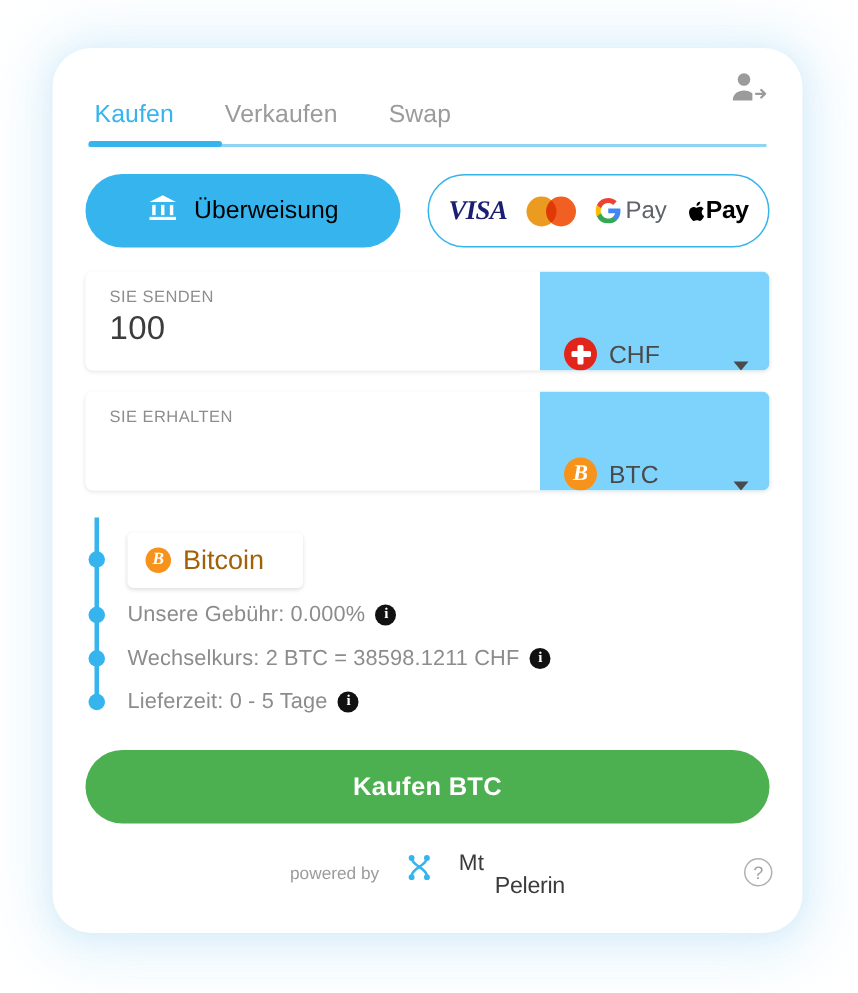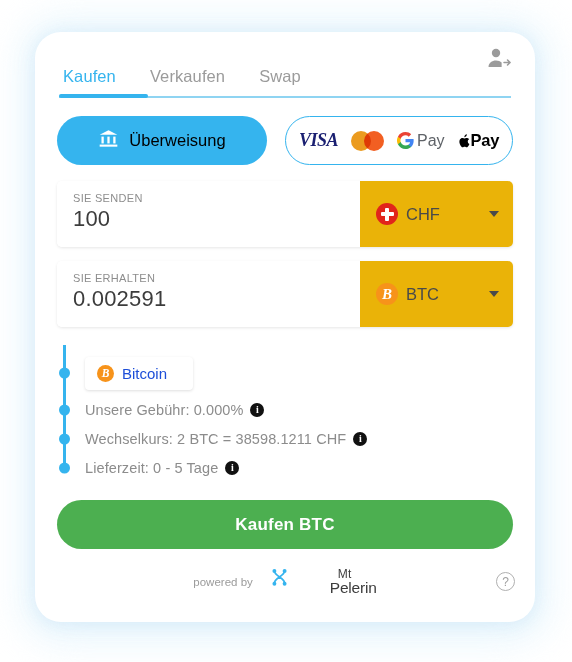--- a/index.html
+++ b/index.html
@@ -190,23 +190,23 @@
     border: none;
     outline: none;
     background: transparent;
     width: 100%;
     padding: 0;
     font-family: "Liberation Sans", sans-serif;
   }
 
   .field-right {
     width: 153px;
-    background: #eab308;
-    display: flex;
-    align-items: center;
+    background: #7dd3fc;
+    display: flex;
+    align-items: flex-end;
     padding: 0 14px 0 16px;
     cursor: pointer;
     gap: 8px;
   }
 
   .cur-code {
     font-size: 16.5px;
     color: #4a4a4a;
     flex: 1;
   }
@@ -283,21 +283,21 @@
     padding: 8px 26px 8px 12px;
     cursor: pointer;
   }
   .chip-icon {
     width: 17px; height: 17px; border-radius: 50%;
     background: #f7931a; color: #fff;
     display: flex; align-items: center; justify-content: center;
     font-family: "Liberation Serif", serif;
     font-weight: bold; font-style: italic; font-size: 11.5px;
   }
-  .chip-text { font-size: 15px; color: #1d4ed8; }
+  .chip-text { font-size: 18px; color: #a16207; }
 
   .dfee {
     margin-left: 30px;
     font-size: 14.5px;
     color: #9a9a9a;
   }
 
   .dtext {
     font-size: 14.5px;
     color: #8c8c8c;
@@ -347,21 +347,21 @@
     left: 0; right: 0;
     top: 2px;
     display: flex;
     align-items: center;
     justify-content: center;
     gap: 18px;
     cursor: pointer;
   }
   .powered-text { font-size: 11.5px; color: #9b9b9b; }
   .mp-name { display: flex; flex-direction: column; line-height: 1; }
-  .mp-mt { font-size: 12px; color: #3c3c3c; letter-spacing: .2px; margin-left: 32px; }
+  .mp-mt { font-size: 15px; color: #3c3c3c; letter-spacing: .2px; }
   .mp-pelerin { font-size: 15.5px; color: #3c3c3c; letter-spacing: -.2px; margin-left: 24px; }
 
   .help {
     position: absolute;
     right: 20px;
     top: 6px;
     width: 19px; height: 19px;
     border-radius: 50%;
     border: 1.4px solid #b0b0b0;
     color: #a0a0a0;
@@ -446,21 +446,20 @@
         <div class="field-right">
           <span class="flag-chf"></span>
           <span class="cur-code">CHF</span>
           <span class="caret"></span>
         </div>
       </div>
 
       <div class="field">
         <div class="field-left">
           <div class="field-label">SIE ERHALTEN</div>
-          <input class="field-value" type="text" value="0.002591" style="">
         </div>
         <div class="field-right">
           <span class="coin-btc">B</span>
           <span class="cur-code">BTC</span>
           <span class="caret"></span>
         </div>
       </div>
 
     </div>
 

